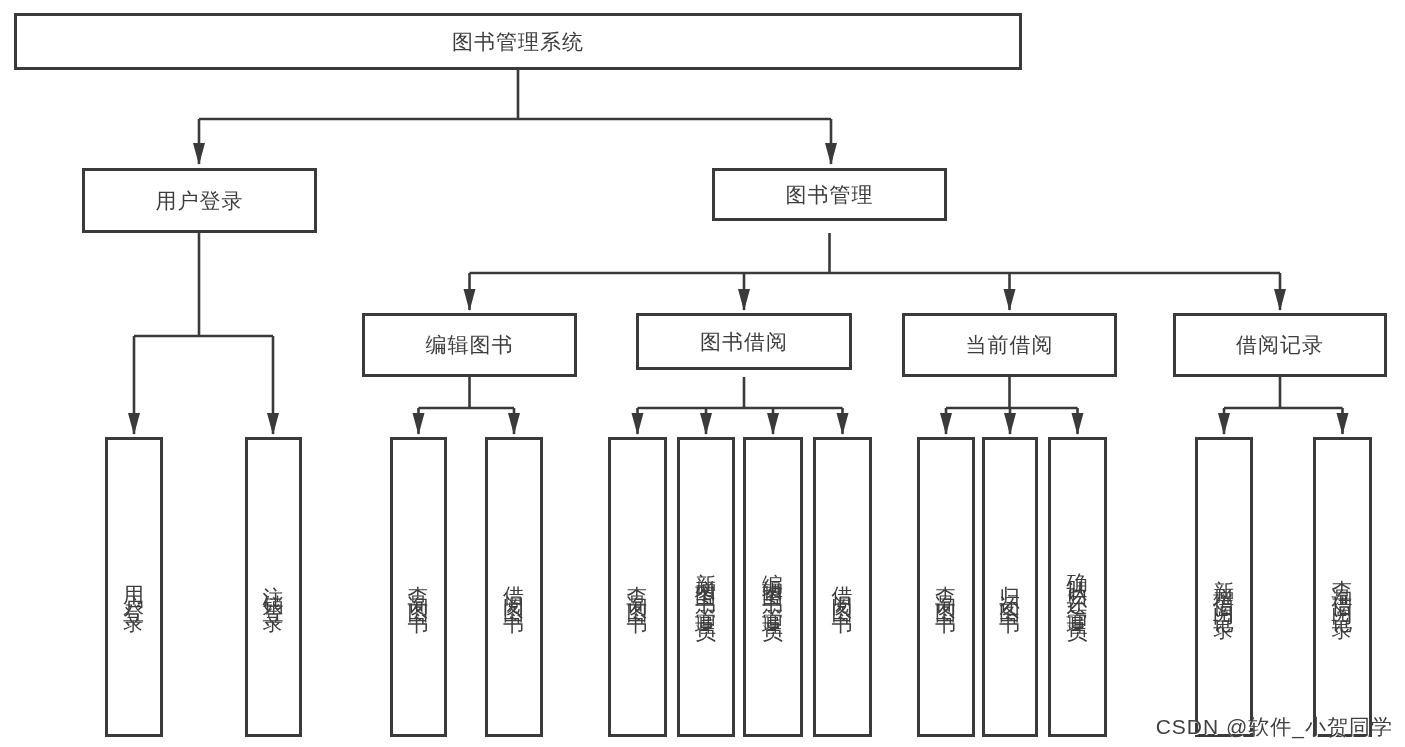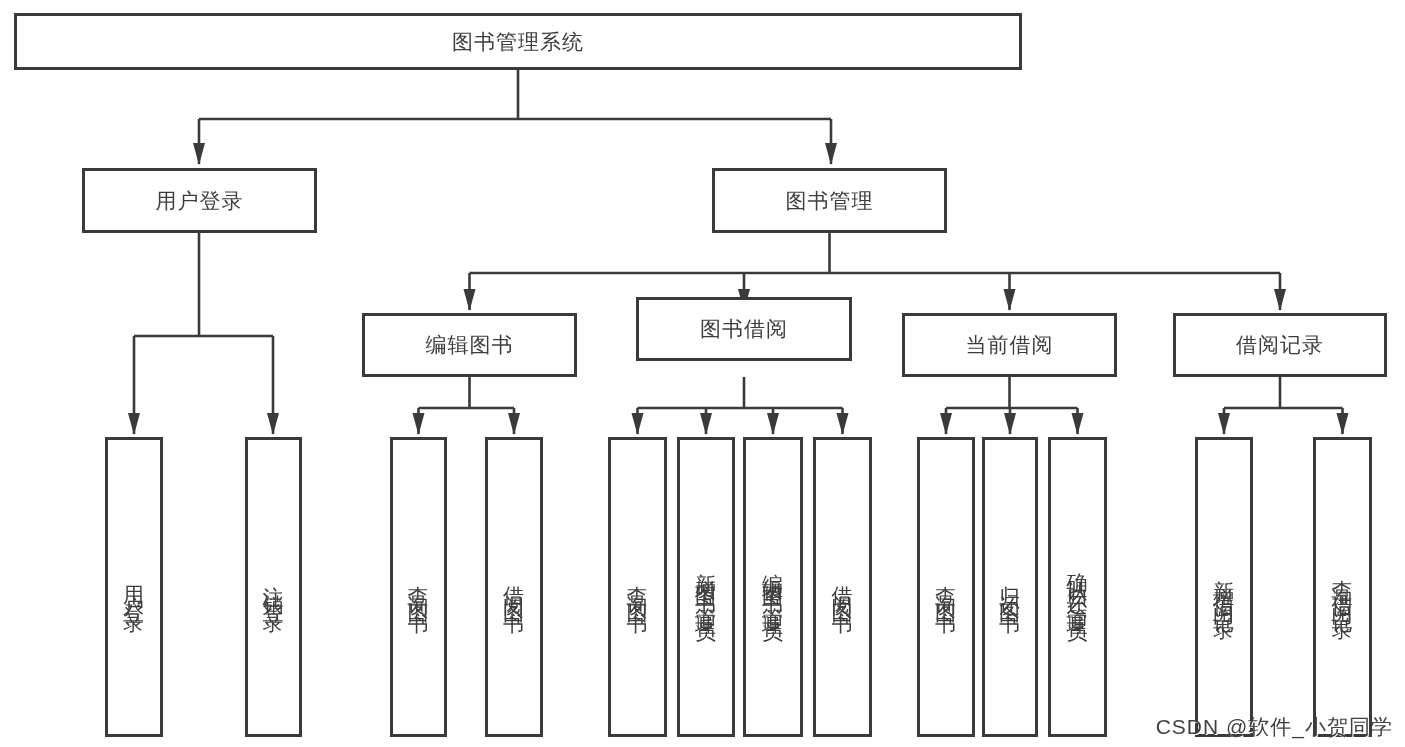--- a/index.html
+++ b/index.html
@@ -106,24 +106,24 @@
       <path d="M1280 377 V408"></path>
       <path d="M1224 408 H1342.5"></path>
       <path d="M1224 408 V434" marker-end="url(#arw)"></path>
       <path d="M1342.5 408 V434" marker-end="url(#arw)"></path>
     </g>
   </svg>
 
   <div class="box" style="left:14px; top:13px; width:1008px; height:57px;">图书管理系统</div>
 
   <div class="box" style="left:82px; top:168px; width:235px; height:65px;">用户登录</div>
-  <div class="box" style="left:712px; top:168px; width:235px; height:65px;">图书管理</div>
+  <div class="box" style="left:712px; top:168px; width:235px; height:53px;">图书管理</div>
 
   <div class="box" style="left:362px; top:313px; width:215px; height:64px;">编辑图书</div>
-  <div class="box" style="left:636px; top:297px; width:216px; height:64px;">图书借阅</div>
+  <div class="box" style="left:636px; top:313px; width:216px; height:57px;">图书借阅</div>
   <div class="box" style="left:902px; top:313px; width:215px; height:64px;">当前借阅</div>
   <div class="box" style="left:1173px; top:313px; width:214px; height:64px;">借阅记录</div>
 
   <div class="box leaf" style="left:105px; top:437px; width:58px; height:300px;">用户登录</div>
   <div class="box leaf" style="left:245px; top:437px; width:57px; height:300px;">注销登录</div>
 
   <div class="box leaf" style="left:390px; top:437px; width:57px; height:300px;">查询图书</div>
   <div class="box leaf" style="left:485px; top:437px; width:58px; height:300px;">借阅图书</div>
 
   <div class="box leaf" style="left:608px; top:437px; width:59px; height:300px;">查询图书</div>

